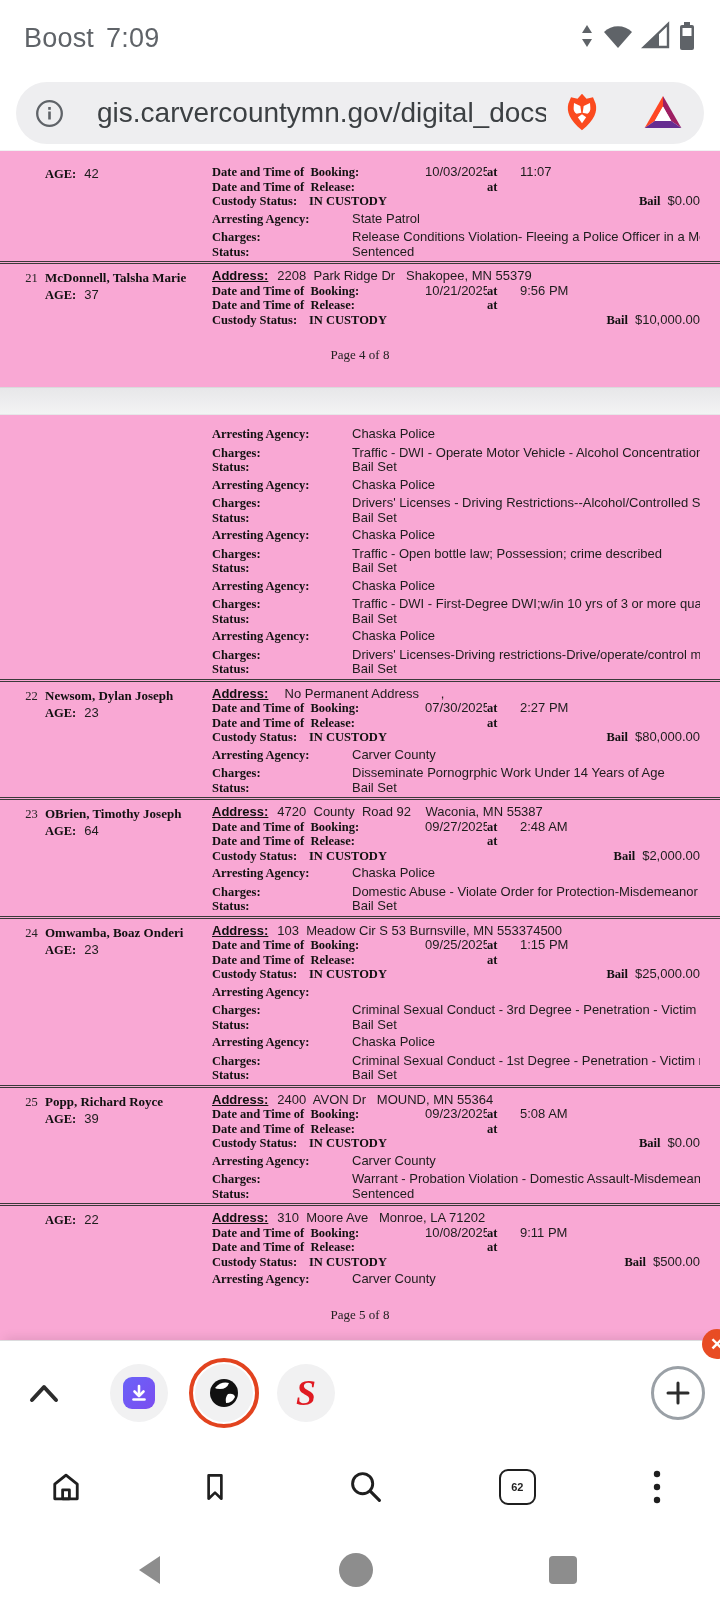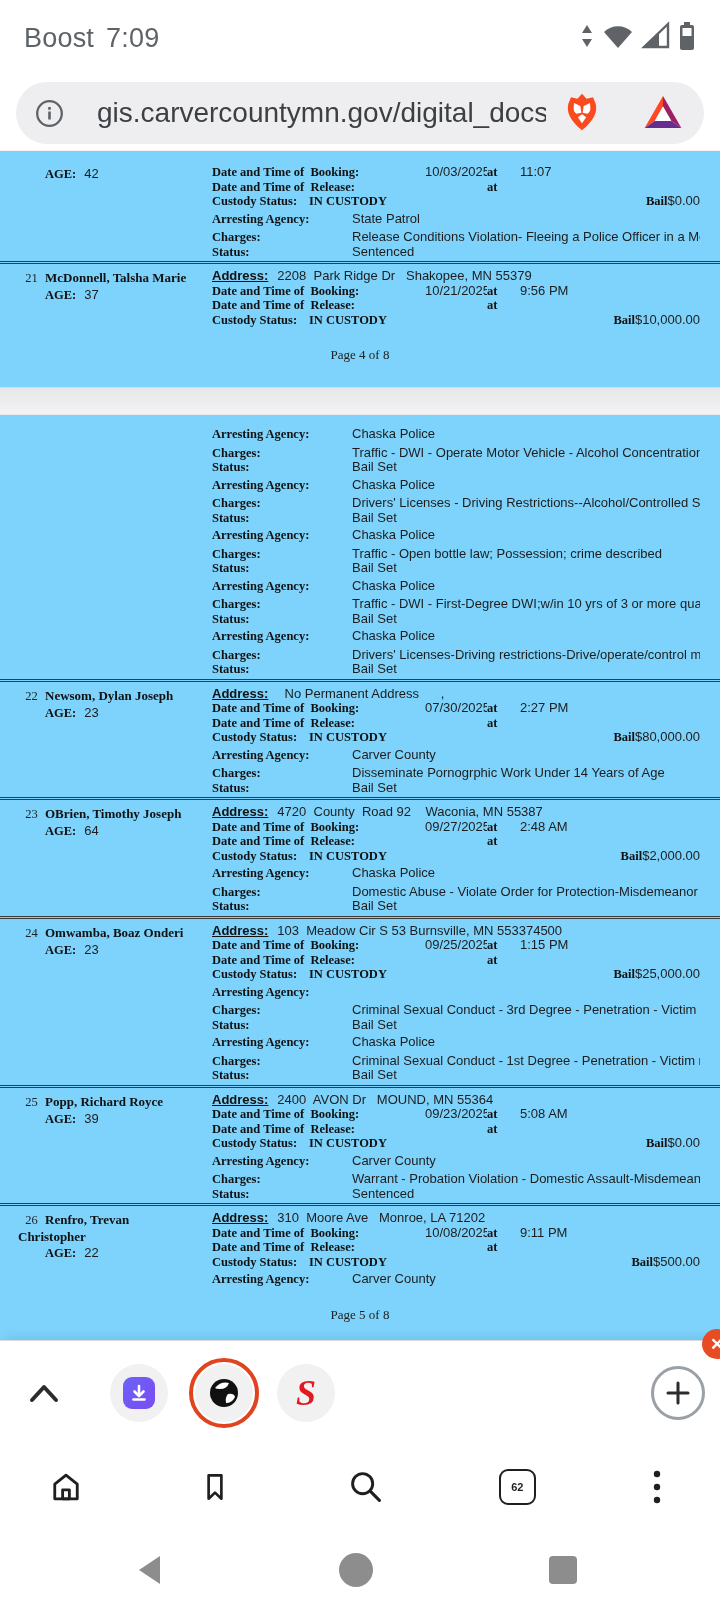--- a/index.html
+++ b/index.html
@@ -12,39 +12,39 @@
   .statusbar{height:76px;display:flex;align-items:center;padding:0 24px;box-sizing:border-box;text-align:right;}
   .carrier-time{font-size:27px;color:#5f6368;display:flex;gap:12px;letter-spacing:.2px;}
   .sb-icons{margin-left:auto;display:flex;align-items:center;gap:7px;}
   
   .urlrow{padding:6px 16px 0;box-sizing:border-box;}
   .urlpill{height:62px;background:#eeeef0;border-radius:31px;display:flex;align-items:center;padding:0 14px 0 18px;box-sizing:border-box;gap:16px;}
   .url-text{flex:1;font-size:28px;color:#3c4043;white-space:nowrap;overflow:hidden;margin-left:16px;}
   .pill-ico{display:flex;align-items:center;justify-content:center;background:none;border:none;padding:0;cursor:pointer;}
   
   .doc{position:absolute;top:150px;left:0;right:0;bottom:272px;overflow:hidden;border-top:1px solid #f1f1f3;}
-  .pdf-page{background:#7dd3fc;box-sizing:border-box;overflow:hidden;color:#141414;}
+  .pdf-page{background:#f9a8d4;box-sizing:border-box;overflow:hidden;color:#141414;}
   .page4{height:236px;padding-top:14px;}
   .page5{height:926px;padding-top:9px;}
   .page-gap{height:26px;background:linear-gradient(#e7e7e9,#f3f3f4);border-top:1px solid #dadadc;border-bottom:1px solid #e7e7e9;}
   .record{display:flex;padding-bottom:2px;}
   .record.sep{border-top:3px double #3a3a3a;padding-top:5px;}
   .rec-left{width:190px;flex-shrink:0;padding-left:18px;box-sizing:border-box;}
   .rec-right{flex:1;min-width:0;padding-left:22px;padding-right:20px;box-sizing:border-box;overflow:hidden;}
   .irow{display:flex;line-height:14.5px;font-size:13px;white-space:pre;align-items:baseline;}
   .lbl{font-family:"Liberation Serif","DejaVu Serif",serif;font-weight:bold;font-size:12.5px;color:#111;white-space:pre;}
   .lbl-sans{font-weight:bold;font-size:13px;color:#111;white-space:pre;text-decoration:underline;}
   .val{font-size:13px;color:#1d1d1d;white-space:pre;overflow:hidden;}
   .addr .val{margin-left:9px;}
   .cBook{display:inline-block;width:213px;flex-shrink:0;}
   .cDate{display:inline-block;width:62px;flex-shrink:0;}
   .cAt{display:inline-block;width:33px;flex-shrink:0;}
   .cCust{display:inline-block;width:97px;flex-shrink:0;}
   .c2{display:inline-block;width:140px;flex-shrink:0;}
-  .bail{margin-left:auto;display:flex;gap:0;align-items:baseline;}
+  .bail{margin-left:auto;display:flex;gap:7px;align-items:baseline;}
   .g-agency{margin-top:3px;}
   .g-charge{margin-top:4px;}
   .namerow{line-height:15px;}
   .num{display:inline-block;width:27px;font-family:"Liberation Serif","DejaVu Serif",serif;font-size:12.5px;color:#222;text-align:center;}
   .name{font-family:"Liberation Serif","DejaVu Serif",serif;font-weight:bold;font-size:13px;color:#111;}
   .age-row{margin-left:27px;margin-top:2px;line-height:14.5px;display:flex;gap:8px;align-items:baseline;}
   .ageval{font-size:13px;}
   .page-footer{text-align:center;font-family:"Liberation Serif","DejaVu Serif",serif;font-size:13px;color:#222;margin-top:18px;}
   
   .chrome{position:absolute;left:0;right:0;bottom:0;height:272px;background:#fff;border-top:1px solid #dcdcde;box-shadow:0 -7px 10px -5px rgba(0,0,0,.10);box-sizing:border-box;}
@@ -259,21 +259,20 @@
             <div class="irow"><b class="lbl cBook">Date and Time of  Booking:</b><span class="val cDate">09/23/2025</span><b class="lbl cAt">at</b><span class="val">5:08 AM</span></div>
             <div class="irow"><b class="lbl cBook">Date and Time of  Release:</b><span class="val cDate"></span><b class="lbl cAt">at</b></div>
             <div class="irow"><b class="lbl cCust">Custody Status:</b><b class="lbl">IN CUSTODY</b><span class="bail"><b class="lbl">Bail</b><span class="val">$0.00</span></span></div>
             <div class="irow g-agency"><b class="lbl c2">Arresting Agency:</b><span class="val">Carver County</span></div>
             <div class="irow g-charge"><b class="lbl c2">Charges:</b><span class="val">Warrant - Probation Violation - Domestic Assault-Misdemeanor-C</span></div>
             <div class="irow"><b class="lbl c2">Status:</b><span class="val">Sentenced</span></div>
           </div>
         </div>
         <div class="record sep">
           <div class="rec-left">
-            <div class="namerow"><span class="num">26</span><span class="name">Renfro, Trevan Christopher</span></div>
             <div class="age-row">
               <b class="lbl">AGE:</b>
               <span class="val ageval">22</span>
             </div>
           </div>
           <div class="rec-right">
             <div class="irow addr"><b class="lbl-sans">Address:</b><span class="val">310  Moore Ave   Monroe, LA 71202</span></div>
             <div class="irow"><b class="lbl cBook">Date and Time of  Booking:</b><span class="val cDate">10/08/2025</span><b class="lbl cAt">at</b><span class="val">9:11 PM</span></div>
             <div class="irow"><b class="lbl cBook">Date and Time of  Release:</b><span class="val cDate"></span><b class="lbl cAt">at</b></div>
             <div class="irow"><b class="lbl cCust">Custody Status:</b><b class="lbl">IN CUSTODY</b><span class="bail"><b class="lbl">Bail</b><span class="val">$500.00</span></span></div>

